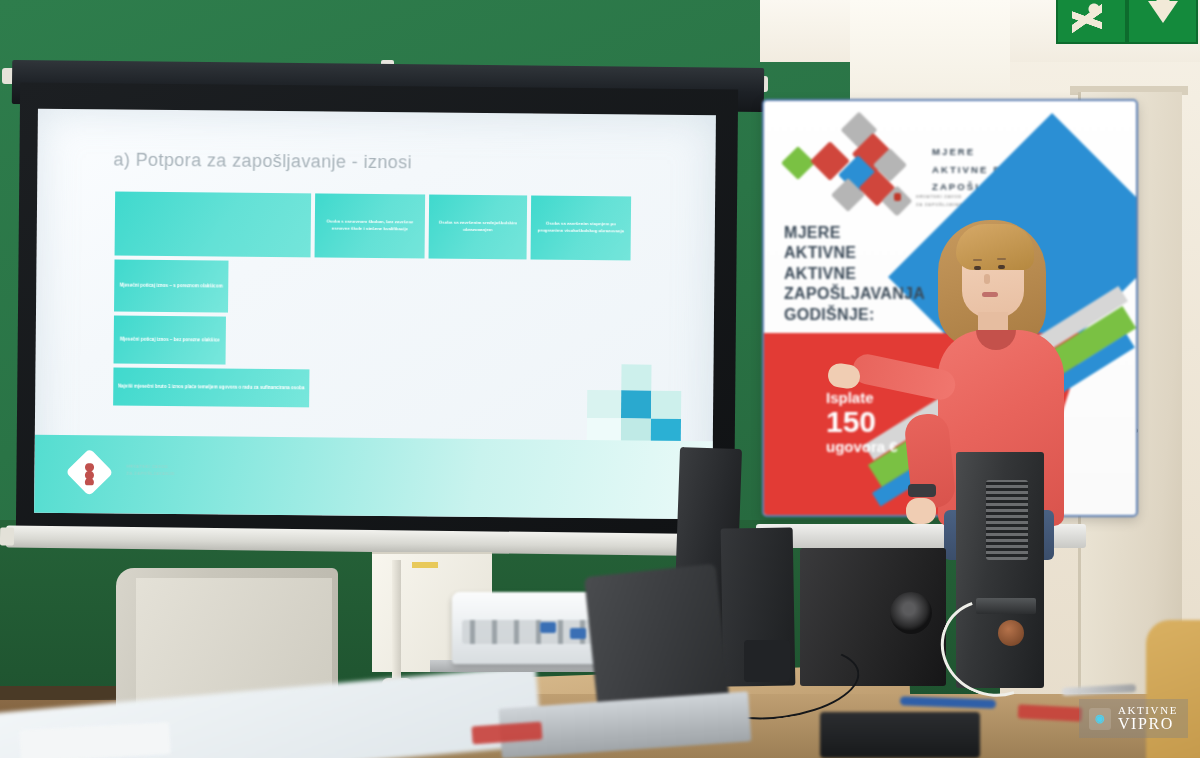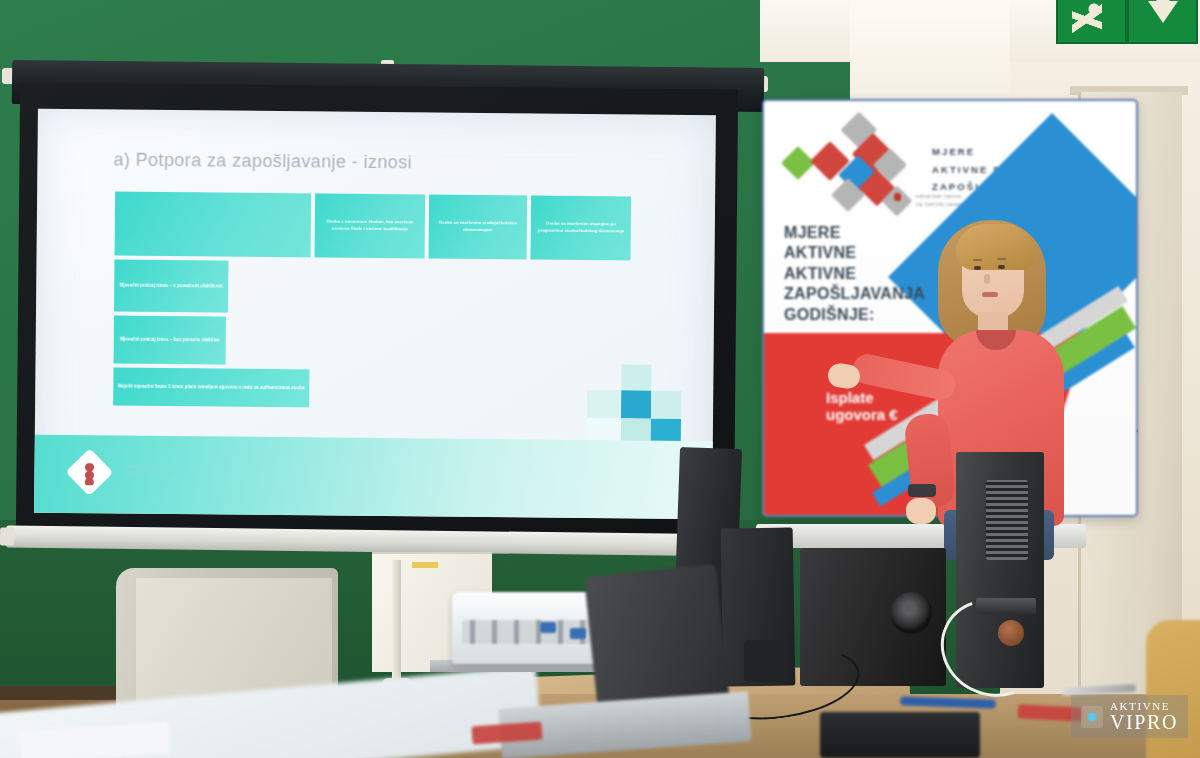--- a/index.html
+++ b/index.html
@@ -572,21 +572,21 @@
     color:#ffffff;
   }
   .wm-icon-box {
     width:22px; height:22px; border-radius:3px;
     background:rgba(255,255,255,.15);
     display:flex; align-items:center; justify-content:center;
     font-size:11px; color:#4dd0f0; font-weight:bold;
   }
   .wm-text { line-height:1; }
   .wm-studio { font-size:11px; letter-spacing:1.6px; font-family:"Liberation Serif", serif; }
-  .wm-vipro { font-size:20px; letter-spacing:1.6px; font-family:"Liberation Serif", serif; }
+  .wm-vipro { font-size:16px; letter-spacing:1.6px; font-family:"Liberation Serif", serif; }
 
   .blurlayer { filter:blur(1.4px); }
   .blur-soft { filter:blur(.8px); }
   .blur-strong { filter:blur(2.2px); }
 </style>
 </head>
 <body>
 
 <div id="scene">
 
@@ -700,20 +700,21 @@
     </div>
 
     <div class="blue-text">
       <div class="blue-label">Korisnici</div>
       <div class="blue-number">200</div>
       <div class="blue-unit">tisuća</div>
     </div>
 
     <div class="red-text">
       <div class="red-label">Isplate</div>
+      <div class="red-number">150</div>
       <div class="red-unit">ugovora €</div>
     </div>
   </div>
   <div class="banner-base"></div>
 
   <div class="presenter">
     <div class="p-hair-back"></div>
     <div class="p-face"></div>
     <div class="p-hair-front"></div>
     <div class="p-brow-l"></div>

